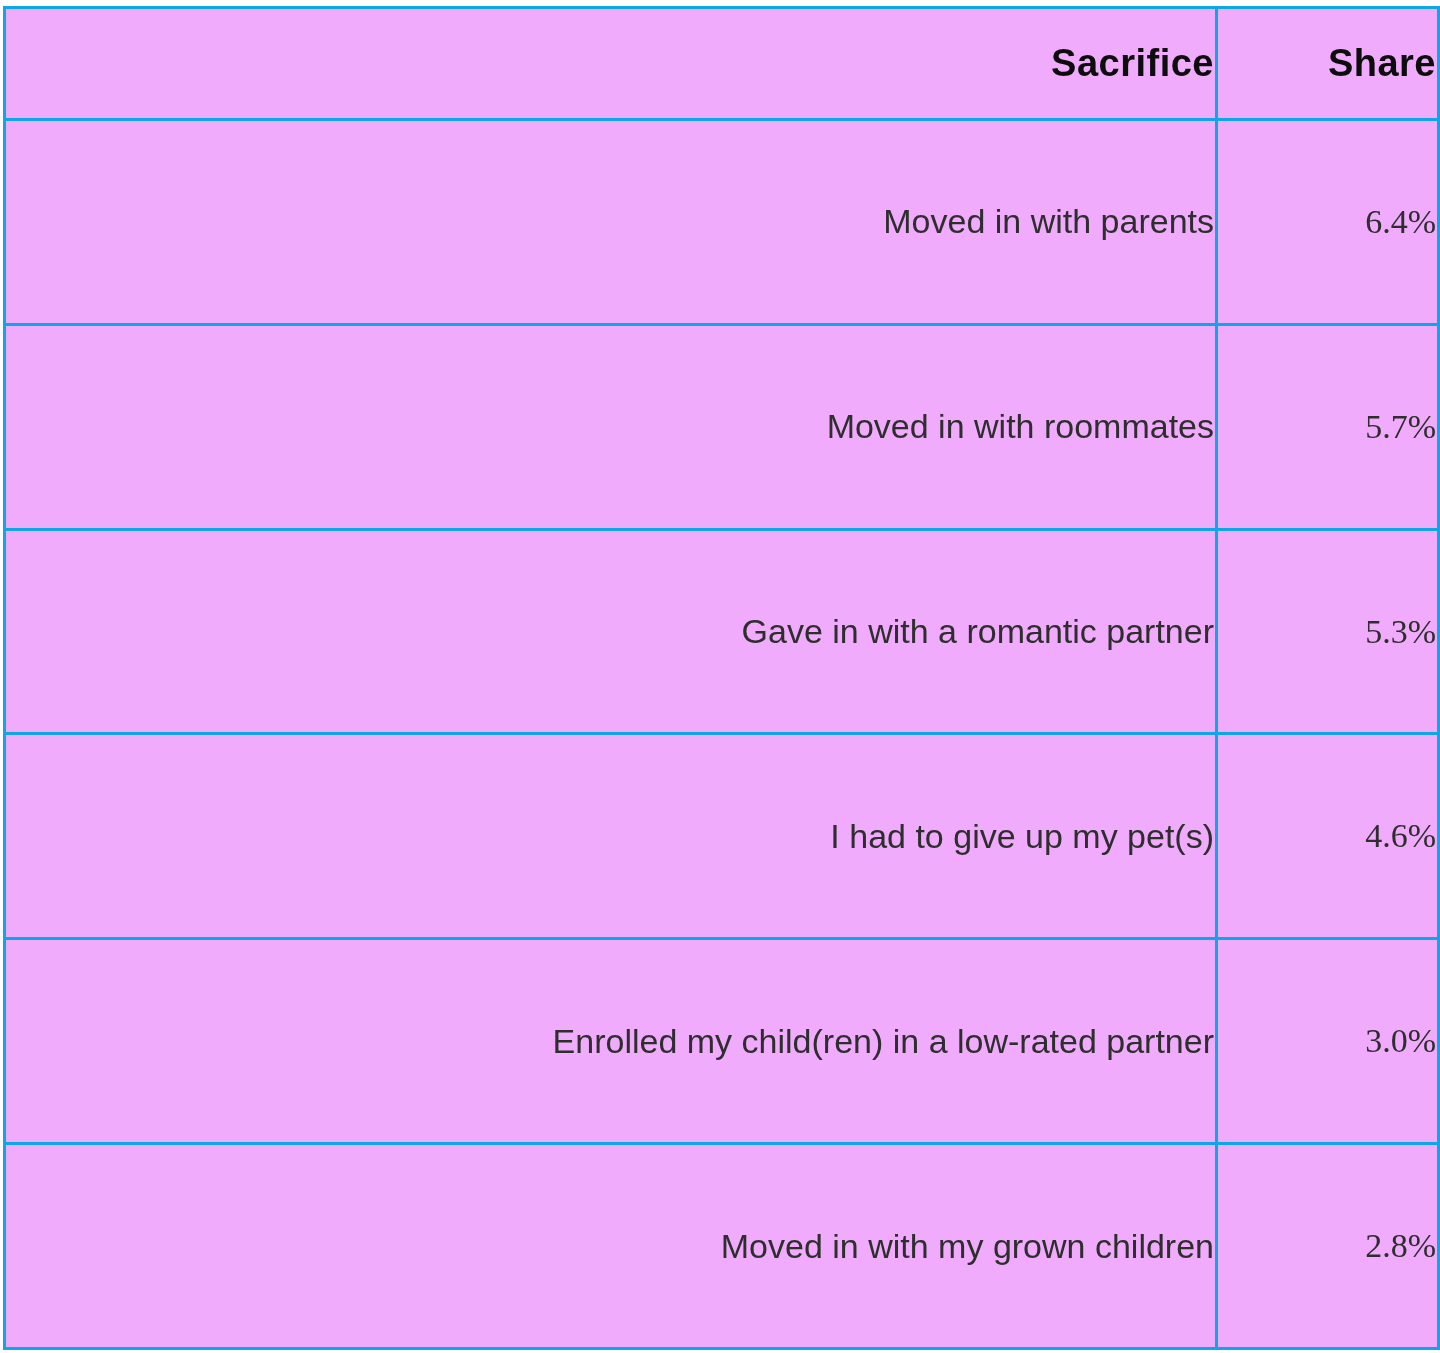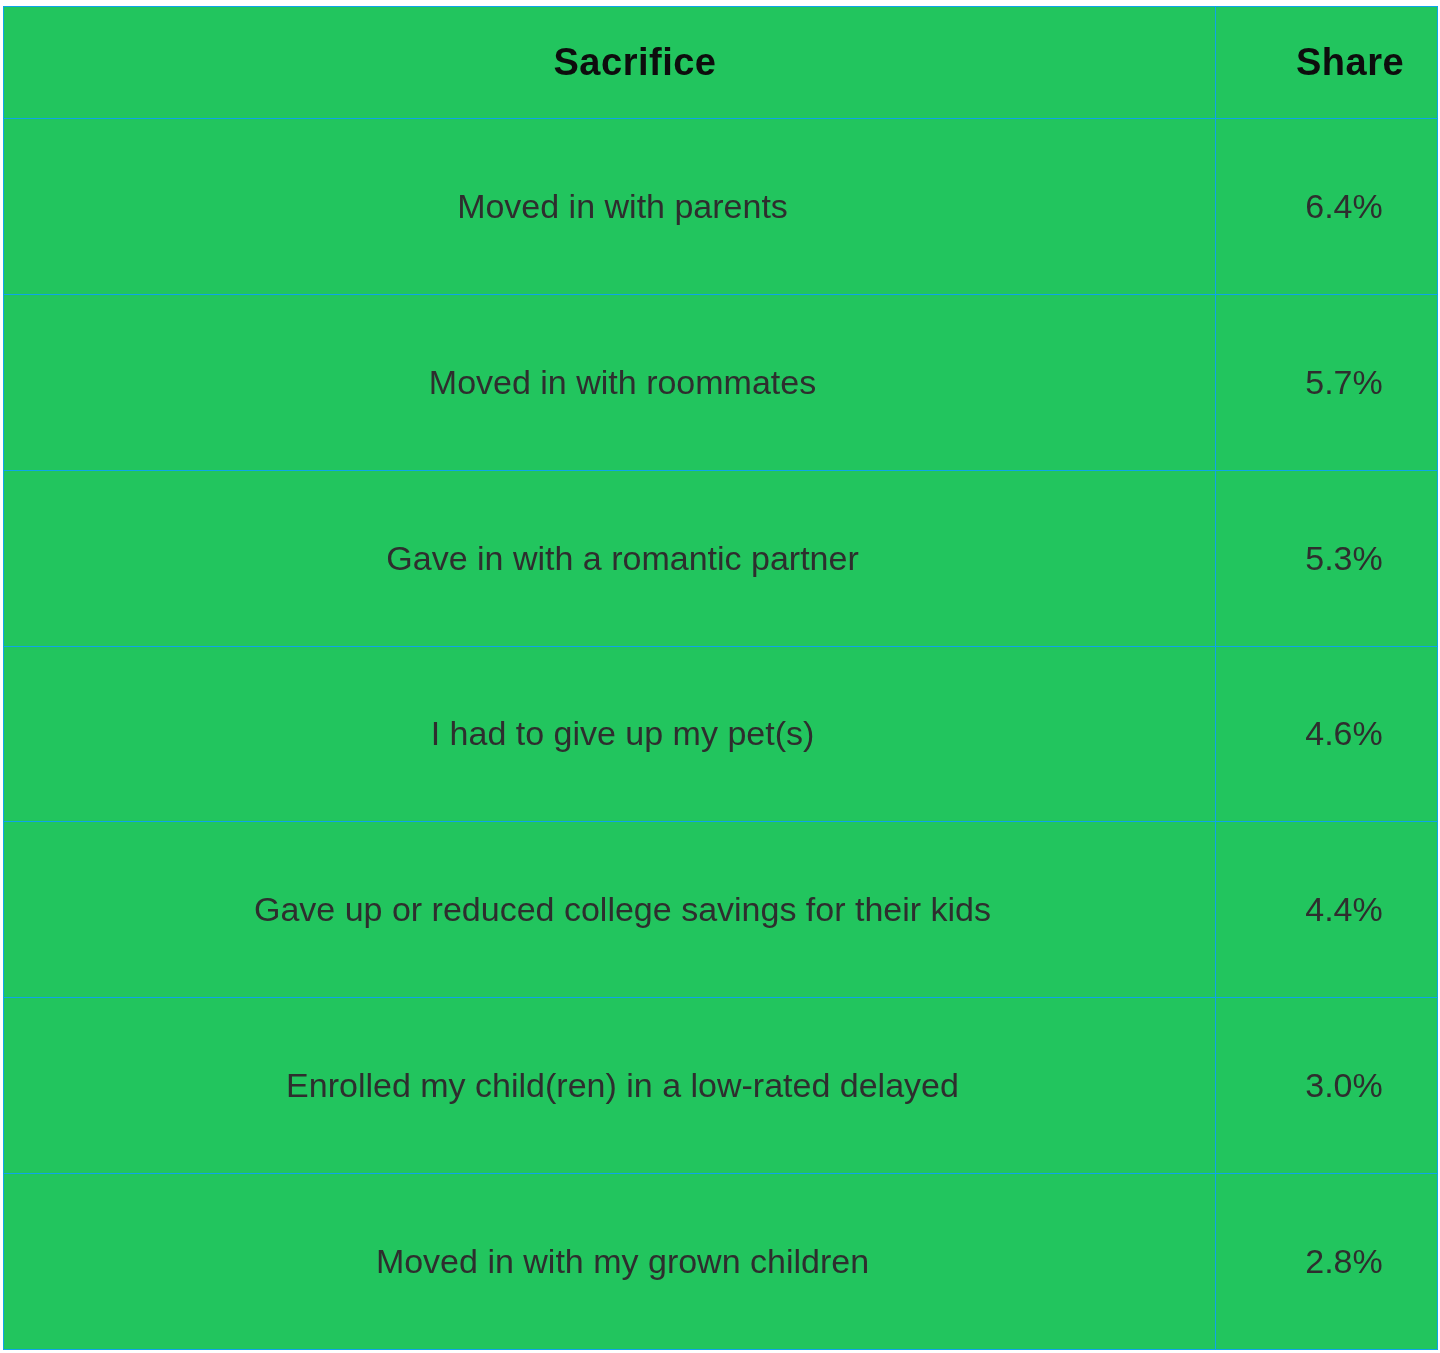--- a/index.html
+++ b/index.html
@@ -16,25 +16,25 @@
   table.sacrifice-table {
     border-collapse: collapse;
     table-layout: fixed;
     width: 1434px;
     height: 1344px;
     margin: 6px 0 0 3px;
     background: #ffffff;
   }
   table.sacrifice-table th,
   table.sacrifice-table td {
-    border: 1px solid #0ea5e9;
+    border: 3px solid #0ea5e9;
     vertical-align: middle;
-    text-align: center;
+    text-align: right;
     box-sizing: border-box;
-    background: #22c55e;
+    background: #f0abfc;
   }
   col.col-sacrifice { width: 1212px; }
   col.col-share     { width: 222px; }
   table.sacrifice-table th {
     font-size: 38px;
     font-weight: bold;
     color: #0d0d0d;
     padding-left: 52px;
     height: 112px;
     letter-spacing: 0.5px;
@@ -45,20 +45,21 @@
   table.sacrifice-table td {
     font-size: 34px;
     font-weight: 400;
     color: #2e2e2e;
     padding-left: 27px;
     height: 123px;
   }
   table.sacrifice-table td.share-cell {
     padding-left: 36px;
     color: #2e2e2e;
+    font-family: Liberation Serif, serif;
   }
 </style>
 </head>
 <body>
 
 <table class="sacrifice-table">
   <colgroup>
     <col class="col-sacrifice">
     <col class="col-share">
   </colgroup>
@@ -79,25 +80,21 @@
       </tr>
       <tr>
         <td>Gave in with a romantic partner</td>
         <td class="share-cell">5.3%</td>
       </tr>
       <tr>
         <td>I had to give up my pet(s)</td>
         <td class="share-cell">4.6%</td>
       </tr>
       <tr>
-        <td>Gave up or reduced college savings for their kids</td>
-        <td class="share-cell">4.4%</td>
-      </tr>
-      <tr>
-        <td>Enrolled my child(ren) in a low-rated delayed</td>
+        <td>Enrolled my child(ren) in a low-rated partner</td>
         <td class="share-cell">3.0%</td>
       </tr>
       <tr>
         <td>Moved in with my grown children</td>
         <td class="share-cell">2.8%</td>
       </tr>
     </tbody>
 </table>
 
 </body></html>

